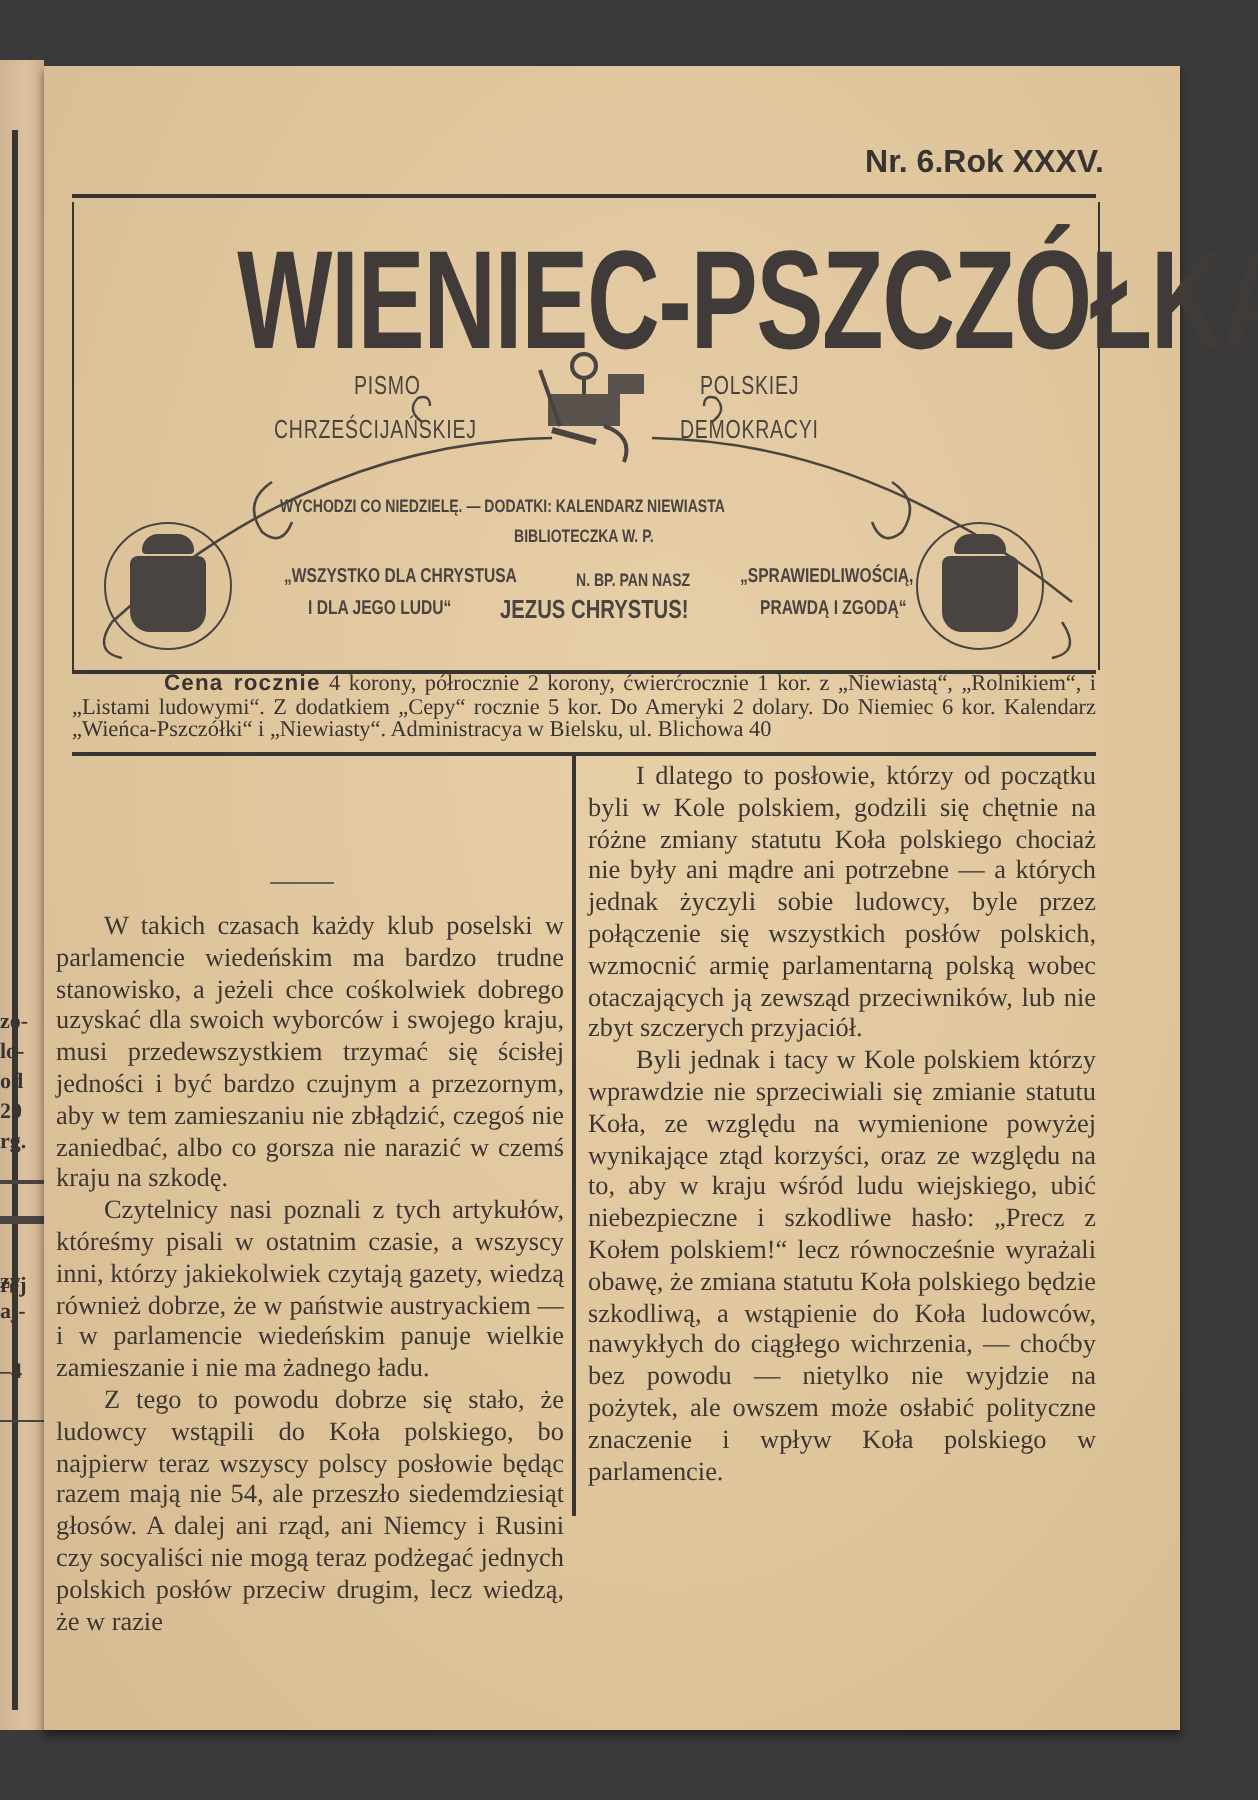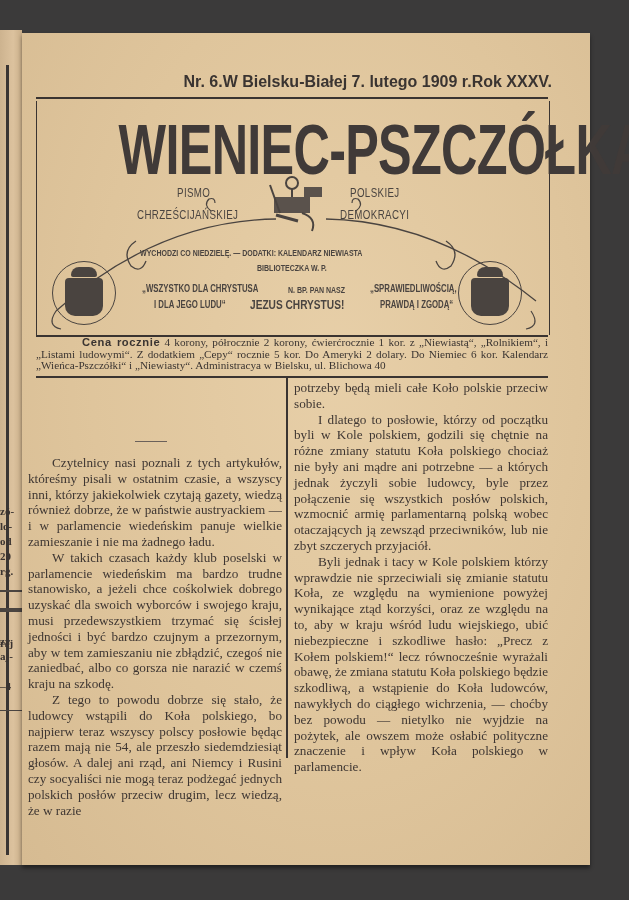--- a/index.html
+++ b/index.html
@@ -108,21 +108,20 @@
   <div class="frag" style="top:620px">aj-</div>
   <div class="frag" style="top:607px">rej</div>
   <div class="frag" style="top:650px">–4</div>
   <div class="hr" style="top:680px;height:1px"></div>
 </div>
 
 <div class="page">
 
   <div class="masthead-line">
     <span>Nr. 6.</span>
-    <span>W Bielsku-Białej 7. lutego 1909 r.</span>
     <span>Rok XXXV.</span>
   </div>
   <div class="rule-top"></div>
 
   <div class="title-frame"></div>
 
   <svg style="position:absolute;left:14px;top:68px" width="512" height="234">
     <path d="M20 210 Q120 120 240 118" stroke="#4a4440" stroke-width="1.3" fill="none"></path>
     <path d="M290 118 Q400 120 500 200" stroke="#4a4440" stroke-width="1.3" fill="none"></path>
     <path d="M100 140 q-15 10 -5 25 q10 8 15 -5" stroke="#4a4440" stroke-width="1.3" fill="none"></path>
@@ -174,23 +173,22 @@
     <b>Cena rocznie</b>
     <span>4 korony, półrocznie 2 korony, ćwierćrocznie 1 kor. z „Niewiastą“, „Rolnikiem“, i „Listami ludowymi“. Z dodatkiem „Cepy“ rocznie 5 kor. Do Ameryki 2 dolary. Do Niemiec 6 kor. Kalendarz „Wieńca-Pszczółki“ i „Niewiasty“. Administracya w Bielsku, ul. Blichowa 40</span>
   </div>
   <div class="rule-sub"></div>
 
   <div class="title-dash"></div>
 
   <div class="col-rule"></div>
 
   <div class="col col-left">
+    <p>W takich czasach każdy klub poselski w parlamencie wiedeńskim ma bardzo trudne stanowisko, a jeżeli chce cośkolwiek dobrego uzyskać dla swoich wyborców i swojego kraju, musi przedewszystkiem trzymać się ścisłej jedności i być bardzo czujnym a przezornym, aby w tem zamieszaniu nie zbłądzić, czegoś nie zaniedbać, albo co gorsza nie narazić w czemś kraju na szkodę.</p>
     <p>Czytelnicy nasi poznali z tych artykułów, któreśmy pisali w ostatnim czasie, a wszyscy inni, którzy jakiekolwiek czytają gazety, wiedzą również dobrze, że w państwie austryackiem — i w parlamencie wiedeńskim panuje wielkie zamieszanie i nie ma żadnego ładu.</p>
-    <p>W takich czasach każdy klub poselski w parlamencie wiedeńskim ma bardzo trudne stanowisko, a jeżeli chce cośkolwiek dobrego uzyskać dla swoich wyborców i swojego kraju, musi przedewszystkiem trzymać się ścisłej jedności i być bardzo czujnym a przezornym, aby w tem zamieszaniu nie zbłądzić, czegoś nie zaniedbać, albo co gorsza nie narazić w czemś kraju na szkodę.</p>
     <p>Z tego to powodu dobrze się stało, że ludowcy wstąpili do Koła polskiego, bo najpierw teraz wszyscy polscy posłowie będąc razem mają nie 54, ale przeszło siedemdziesiąt głosów. A dalej ani rząd, ani Niemcy i Rusini czy socyaliści nie mogą teraz podżegać jednych polskich posłów przeciw drugim, lecz wiedzą, że w razie</p>
   </div>
 
   <div class="col col-right">
-    <p class="noindent">potrzeby będą mieli całe Koło polskie przeciw sobie.</p>
     <p>I dlatego to posłowie, którzy od początku byli w Kole polskiem, godzili się chętnie na różne zmiany statutu Koła polskiego chociaż nie były ani mądre ani potrzebne — a których jednak życzyli sobie ludowcy, byle przez połączenie się wszystkich posłów polskich, wzmocnić armię parlamentarną polską wobec otaczających ją zewsząd przeciwników, lub nie zbyt szczerych przyjaciół.</p>
     <p>Byli jednak i tacy w Kole polskiem którzy wprawdzie nie sprzeciwiali się zmianie statutu Koła, ze względu na wymienione powyżej wynikające ztąd korzyści, oraz ze względu na to, aby w kraju wśród ludu wiejskiego, ubić niebezpieczne i szkodliwe hasło: „Precz z Kołem polskiem!“ lecz równocześnie wyrażali obawę, że zmiana statutu Koła polskiego będzie szkodliwą, a wstąpienie do Koła ludowców, nawykłych do ciągłego wichrzenia, — choćby bez powodu — nietylko nie wyjdzie na pożytek, ale owszem może osłabić polityczne znaczenie i wpływ Koła polskiego w parlamencie.</p>
   </div>
 </div>
 
 </body></html>

